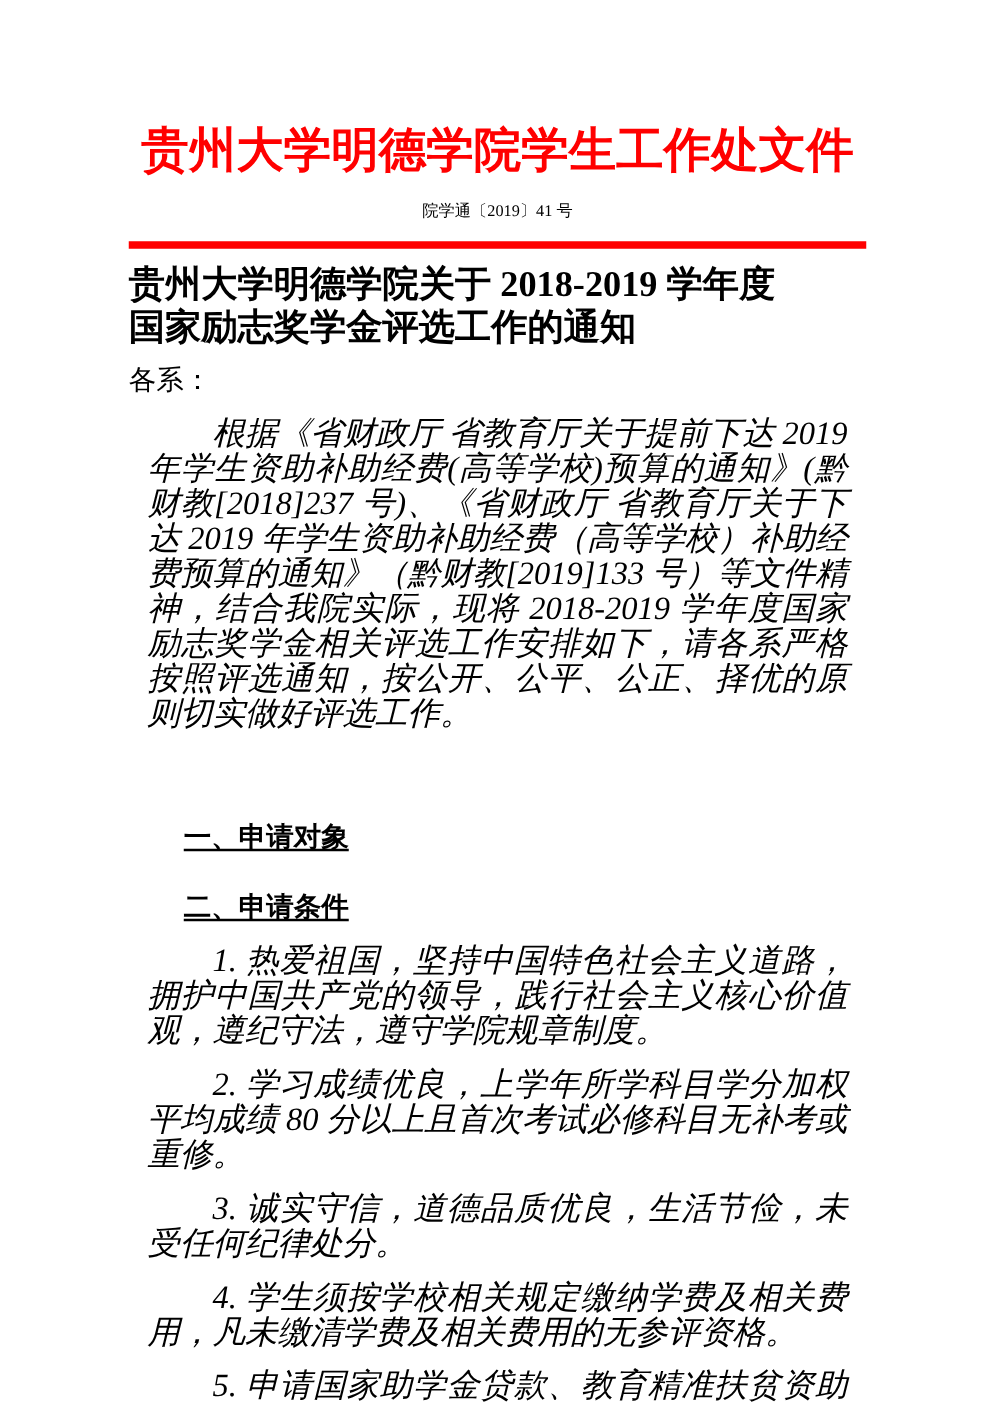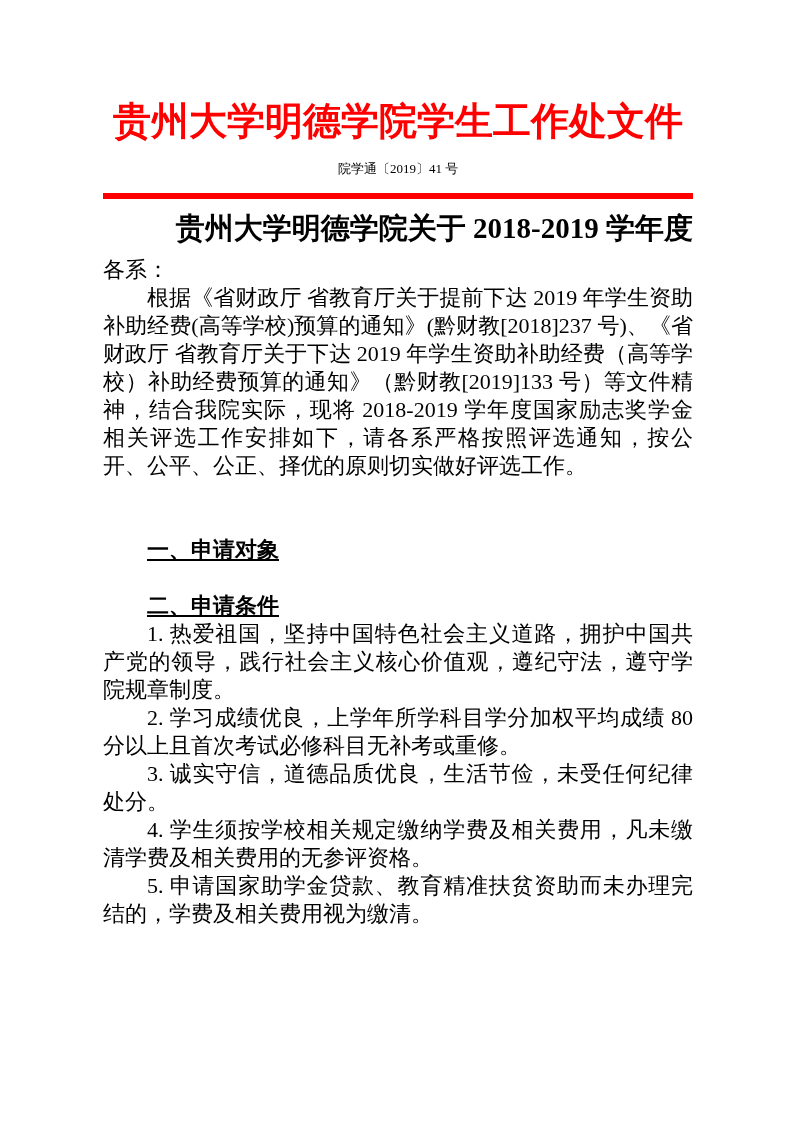--- a/index.html
+++ b/index.html
@@ -36,34 +36,35 @@
     height: 6px;
     background: #ff0000;
     margin-top: 17px;
   }
   .doc-title {
     margin: 12px 0 0 0;
     font-family: "Liberation Serif", serif;
     font-weight: bold;
     font-size: 29px;
     line-height: 34px;
-    text-align: right;
+    text-align: left;
   }
   .salutation {
     margin: 11px 0 0 0;
     font-weight: normal;
     font-size: 22px;
     line-height: 28px;
   }
   .para {
-    margin: 0;
-    font-size: 22px;
+    margin: 15px;
+    font-size: 26px;
     line-height: 28px;
     text-align: justify;
     text-justify: inter-ideograph;
+    font-style: italic;
   }
   .indent { text-indent: 2em; }
   .sec-heading {
     margin: 0;
     font-family: "Liberation Sans", sans-serif;
     font-weight: bold;
     font-size: 22px;
     line-height: 28px;
     text-indent: 2em;
     text-decoration: underline;
@@ -75,21 +76,21 @@
 <body>
 
 <div class="page">
 
   <div class="red-head">贵州大学明德学院学生工作处文件</div>
 
   <div class="doc-no">院学通〔2019〕41 号</div>
 
   <div class="red-rule"></div>
 
-  <h1 class="doc-title"><span>贵州大学明德学院关于 2018-2019 学年度</span><br></h1>
+  <h1 class="doc-title"><span>贵州大学明德学院关于 2018-2019 学年度</span><br><span>国家励志奖学金评选工作的通知</span></h1>
 
   <p class="salutation">各系：</p>
 
   <p class="para indent">根据《省财政厅 省教育厅关于提前下达 2019 年学生资助补助经费(高等学校)预算的通知》(黔财教[2018]237 号)、《省财政厅 省教育厅关于下达 2019 年学生资助补助经费（高等学校）补助经费预算的通知》（黔财教[2019]133 号）等文件精神，结合我院实际，现将 2018-2019 学年度国家励志奖学金相关评选工作安排如下，请各系严格按照评选通知，按公开、公平、公正、择优的原则切实做好评选工作。</p>
 
   <div class="gap-2"></div>
 
   <h2 class="sec-heading">一、申请对象</h2>
 
 

